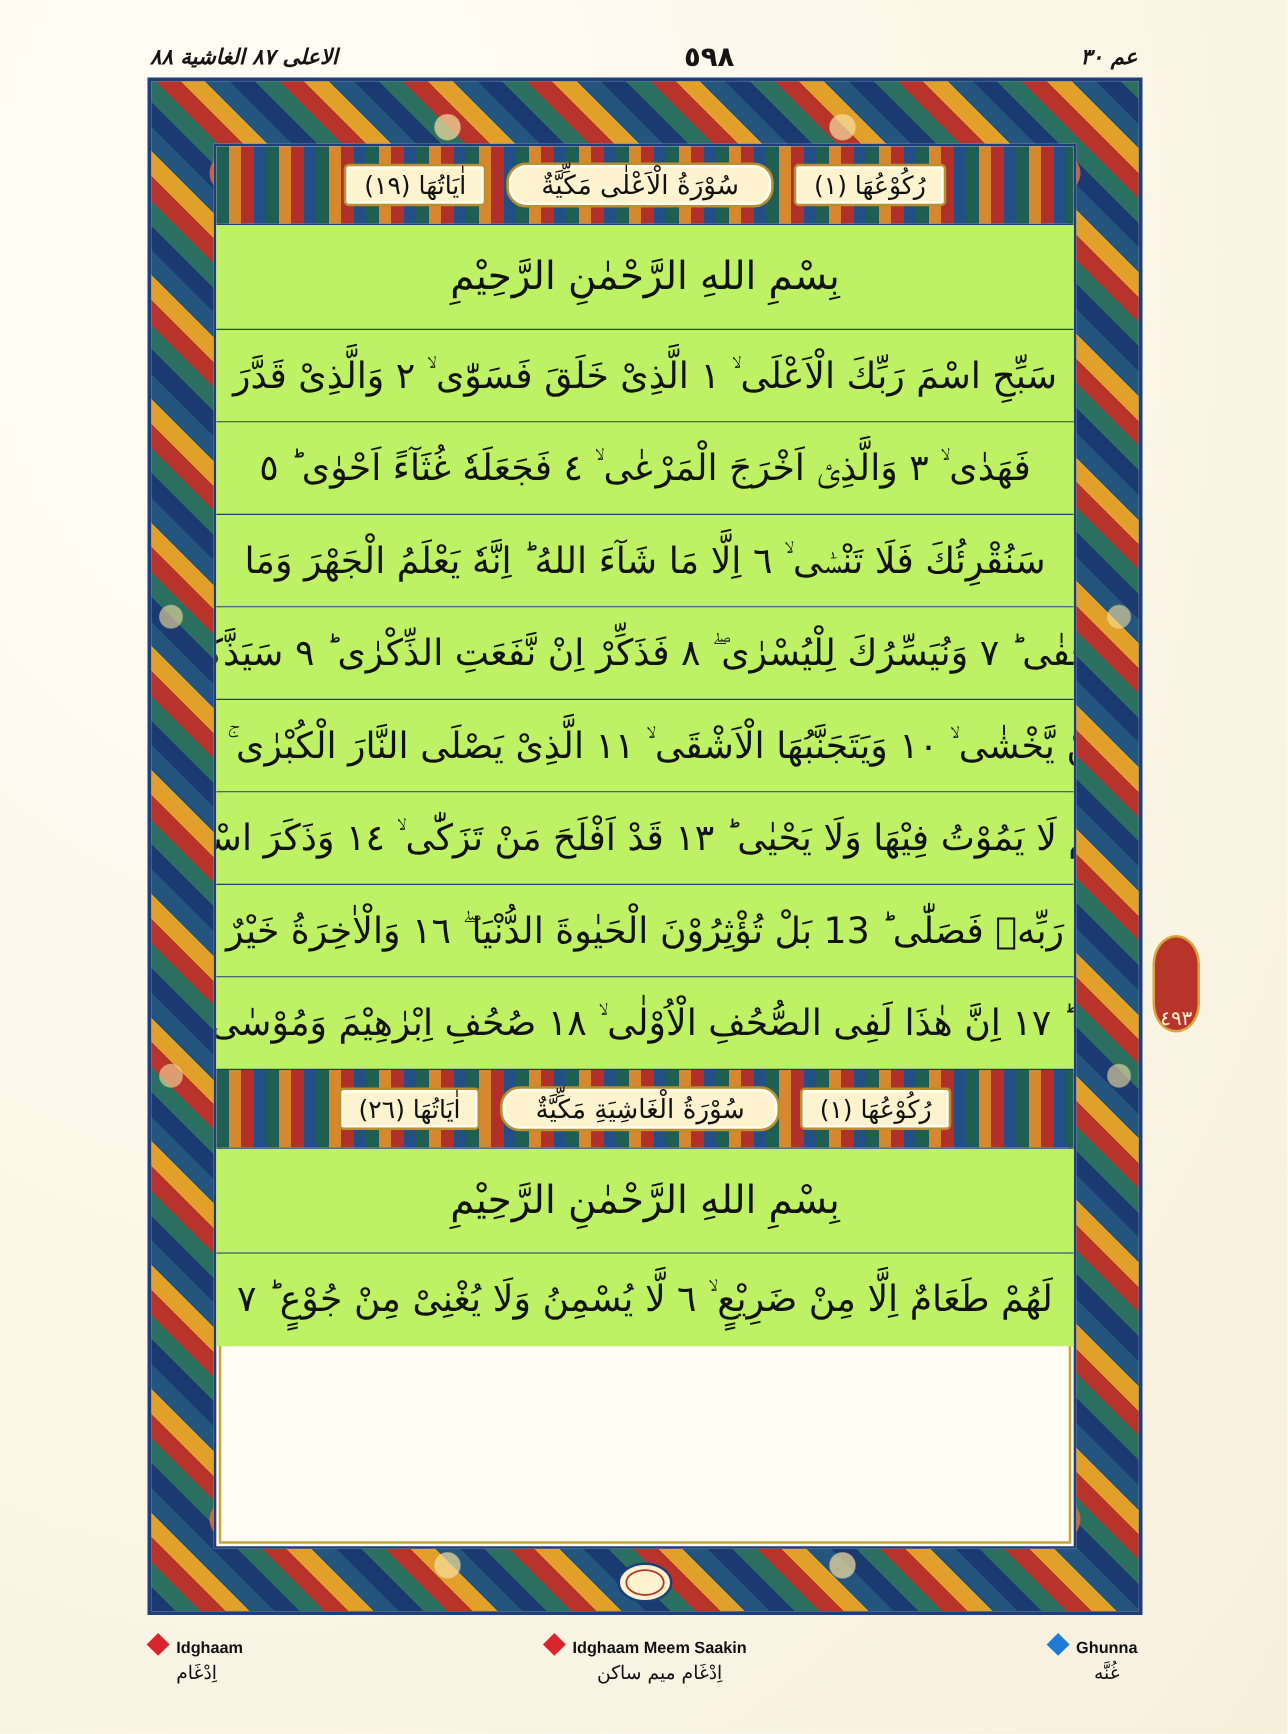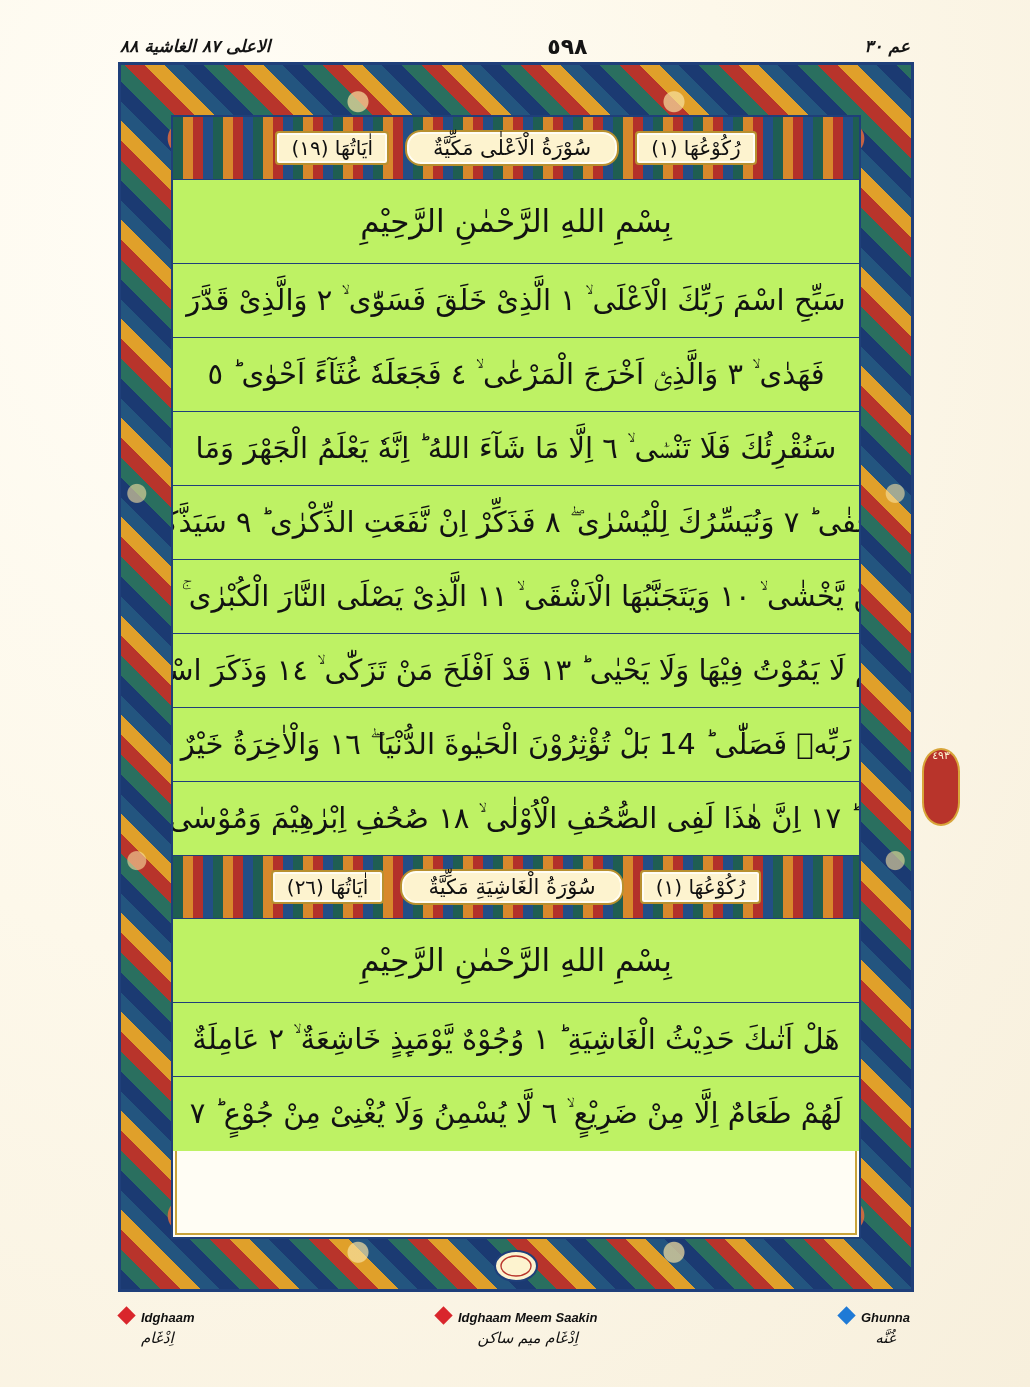--- a/index.html
+++ b/index.html
@@ -186,39 +186,38 @@
   .side-medallion {
     position: absolute;
     top: 748px;
     right: 70px;
     width: 34px;
     height: 74px;
     background: #b8342b;
     border: 2px solid #d8a53a;
     border-radius: 50% / 30%;
     color: #fdf3cf;
-    font-size: 11px;
-    display: flex;
-    align-items: flex-start;
+    font-size: 16px;
+    display: flex;
+    align-items: flex-end;
     justify-content: center;
     text-align: center;
     line-height: 1.1;
     z-index: 6;
   }
 
   
   .legend {
     position: absolute;
     bottom: 38px;
     left: 120px;
     right: 120px;
     display: flex;
     justify-content: space-between;
     align-items: flex-end;
-    font-style: italic;
   }
   .legend-item {
     display: flex;
     align-items: flex-start;
     gap: 8px;
   }
   .diamond {
     width: 13px;
     height: 13px;
     transform: rotate(45deg);
@@ -278,39 +277,36 @@
       <div class="ayah-line" style="height:74px">
         <div class="arabic">یَخْفٰى ؕ ٧ وَنُیَسِّرُكَ لِلْیُسْرٰى ۖ ٨ فَذَكِّرْ اِنْ نَّفَعَتِ الذِّكْرٰى ؕ ٩ سَیَذَّكَّرُ</div>
       </div>
       <div class="ayah-line" style="height:74px">
         <div class="arabic">مَنْ یَّخْشٰى ۙ ١٠ وَیَتَجَنَّبُهَا الْاَشْقَى ۙ ١١ الَّذِیْ یَصْلَى النَّارَ الْكُبْرٰى ۚ ١٢</div>
       </div>
       <div class="ayah-line" style="height:74px">
         <div class="arabic">ثُمَّ لَا یَمُوْتُ فِیْهَا وَلَا یَحْیٰى ؕ ١٣ قَدْ اَفْلَحَ مَنْ تَزَكّٰى ۙ ١٤ وَذَكَرَ اسْمَ</div>
       </div>
       <div class="ayah-line" style="height:74px">
-        <div class="arabic">رَبِّهٖ فَصَلّٰى ؕ 14 بَلْ تُؤْثِرُوْنَ الْحَیٰوةَ الدُّنْیَا ۖ ١٦ وَالْاٰخِرَةُ خَیْرٌ</div>
+        <div class="arabic">رَبِّهٖ فَصَلّٰى ؕ 13 بَلْ تُؤْثِرُوْنَ الْحَیٰوةَ الدُّنْیَا ۖ ١٦ وَالْاٰخِرَةُ خَیْرٌ</div>
       </div>
       <div class="ayah-line" style="height:74px">
         <div class="arabic">وَّاَبْقٰى ؕ ١٧ اِنَّ هٰذَا لَفِی الصُّحُفِ الْاُوْلٰى ۙ ١٨ صُحُفِ اِبْرٰهِیْمَ وَمُوْسٰى ٪ ١٩</div>
       </div>
 
       <div class="surah-band">
         <div class="band-plate">رُكُوْعُهَا (١)</div>
         <div class="band-plate center">سُوْرَةُ الْغَاشِیَةِ مَكِّیَّةٌ</div>
         <div class="band-plate">اٰیَاتُهَا (٢٦)</div>
       </div>
 
       <div class="ayah-line" style="height:84px">
         <div class="arabic bismillah">بِسْمِ اللهِ الرَّحْمٰنِ الرَّحِیْمِ</div>
       </div>
 
-      <div class="ayah-line" style="height:74px">
-        <div class="arabic">هَلْ اَتٰىكَ حَدِیْثُ الْغَاشِیَةِ ؕ ١ وُجُوْهٌ یَّوْمَىِٕذٍ خَاشِعَةٌ ۙ ٢ عَامِلَةٌ</div>
-      </div>
       <div class="ayah-line" style="height:74px">
         <div class="arabic">لَهُمْ طَعَامٌ اِلَّا مِنْ ضَرِیْعٍ ۙ ٦ لَّا یُسْمِنُ وَلَا یُغْنِیْ مِنْ جُوْعٍ ؕ ٧</div>
       </div>
     </div>
 
     <svg class="footer-medallion" viewBox="0 0 46 34">
       <ellipse cx="23" cy="17" rx="21" ry="15" fill="#fdf3cf" stroke="#1f3f7a" stroke-width="2"></ellipse>
       <ellipse cx="23" cy="17" rx="15" ry="10" fill="none" stroke="#b8342b" stroke-width="1.4"></ellipse>
     </svg>
   </div>

